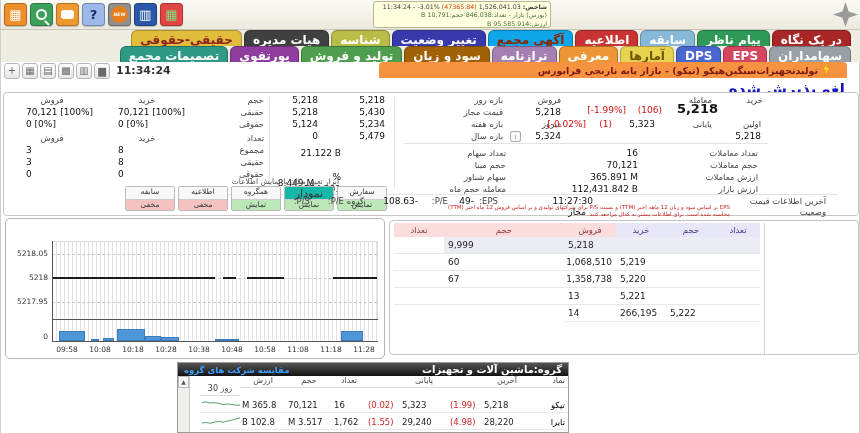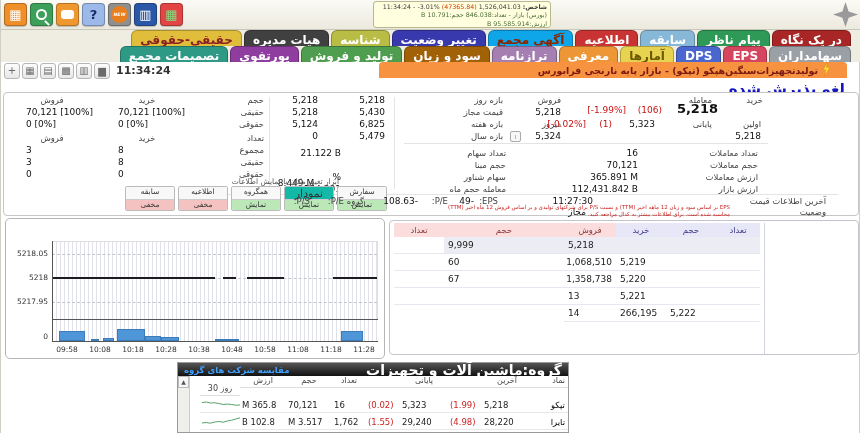--- a/index.html
+++ b/index.html
@@ -65,21 +65,21 @@
   .pseg{position:absolute;height:2px;background:#1c1c1c;top:35px;}
   .vbar{position:absolute;bottom:0;background:#4f96d8;border:1px solid #3d7cba;}
   #yaxis{position:absolute;left:46px;top:22px;height:100px;border-left:1px solid #555;}
   #xbase{position:absolute;left:46px;top:100px;width:326px;border-top:1px solid #555;}
   #zeroline{position:absolute;left:46px;top:122px;width:326px;border-top:1px solid #555;}
   .xtick{position:absolute;top:126px;width:32px;text-align:center;font-size:7.5px;color:#333;direction:ltr;}
   
   #groupbox{position:absolute;left:176px;top:362px;width:392px;height:71px;border:1px solid #9a9a9a;background:#fff;}
   #grouphead{height:13px;background:linear-gradient(#555,#111);display:flex;direction:rtl;justify-content:space-between;
     align-items:center;padding:0 6px;}
-  #grouphead .t{color:#fff;font-size:14px;font-weight:bold;direction:rtl;}
+  #grouphead .t{color:#fff;font-size:10px;font-weight:bold;direction:rtl;}
   #grouphead .lnk{color:#3fa0ff;font-size:8.5px;font-weight:bold;cursor:pointer;direction:rtl;}
   #gscroll{position:absolute;left:0;top:13px;width:12px;bottom:0;background:#efefec;border-right:1px solid #ccc;}
   #gscroll .up{height:12px;background:#f6f6f6;border:1px solid #bbb;font-size:6px;text-align:center;color:#555;line-height:10px;}
   #ggrid{position:absolute;left:12px;top:13px;right:0;display:grid;direction:rtl;
     grid-template-columns:36px 50px 34px 48px 34px 34px 46px 46px 40px;}
   .gh{font-size:8px;color:#444;height:12px;text-align:center;white-space:nowrap;border-bottom:1px solid #ddd;}
   .gc{font-size:8.5px;color:#222;height:17px;padding-top:4px;text-align:left;white-space:nowrap;border-bottom:1px solid #e8e8e8;padding-left:2px;}
   .gc.sym{text-align:right;padding-right:3px;direction:rtl;color:#000;}
   
   #logo{position:absolute;right:3px;top:2px;width:25px;height:25px;}
@@ -191,21 +191,21 @@
       <div class="qv" style="position: absolute; right: 203px; top: 26px; width: 40px; text-align: right; direction: ltr;">5,323</div>
       <div class="qv red" style="position: absolute; right: 246px; top: 26px; width: 22px; text-align: right; direction: ltr;">(1)</div>
       <div class="qv red" style="position: absolute; right: 272px; top: 26px; width: 48px; text-align: right; direction: ltr;">[-0.02%]</div>
       <div class="ql" style="position: absolute; right: 355px; top: 2px; width: 70px; text-align: right;">بازه روز</div>
       <div class="qv" style="position: absolute; right: 473px; top: 2px; width: 50px; text-align: right; direction: ltr;">5,218</div>
       <div class="qv" style="position: absolute; right: 540px; top: 2px; width: 50px; text-align: right; direction: ltr;">5,218</div>
       <div class="ql" style="position: absolute; right: 355px; top: 14px; width: 70px; text-align: right;">قیمت مجاز</div>
       <div class="qv" style="position: absolute; right: 473px; top: 14px; width: 50px; text-align: right; direction: ltr;">5,430</div>
       <div class="qv" style="position: absolute; right: 540px; top: 14px; width: 50px; text-align: right; direction: ltr;">5,218</div>
       <div class="ql" style="position: absolute; right: 355px; top: 26px; width: 70px; text-align: right;">بازه هفته</div>
-      <div class="qv" style="position: absolute; right: 473px; top: 26px; width: 50px; text-align: right; direction: ltr;">6,825</div>
+      <div class="qv" style="position: absolute; right: 473px; top: 26px; width: 50px; text-align: right; direction: ltr;">5,234</div>
       <div class="qv" style="position: absolute; right: 540px; top: 26px; width: 50px; text-align: right; direction: ltr;">5,124</div>
       <div class="ql" style="position: absolute; right: 355px; top: 38px; width: 70px; text-align: right;">بازه سال</div>
       <div class="qv" style="position: absolute; right: 473px; top: 38px; width: 50px; text-align: right; direction: ltr;">5,479</div>
       <div class="qv" style="position: absolute; right: 540px; top: 38px; width: 50px; text-align: right; direction: ltr;">0</div>
       <div class="dotsicon" style="position: absolute; right: 337px; top: 38px;">⁞</div>
       <div class="ql" style="position: absolute; right: 100px; top: 55px; width: 105px; text-align: right;">تعداد معاملات</div>
       <div class="qv" style="position: absolute; right: 220px; top: 55px; width: 90px; text-align: right; direction: ltr;">16</div>
       <div class="ql" style="position: absolute; right: 100px; top: 67px; width: 105px; text-align: right;">حجم معاملات</div>
       <div class="qv" style="position: absolute; right: 220px; top: 67px; width: 90px; text-align: right; direction: ltr;">70,121</div>
       <div class="ql" style="position: absolute; right: 100px; top: 79px; width: 105px; text-align: right;">ارزش معاملات</div>

